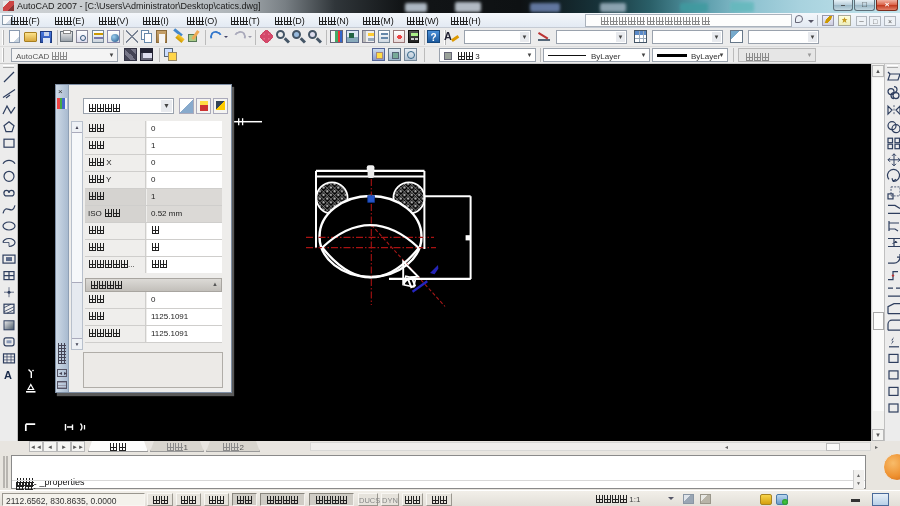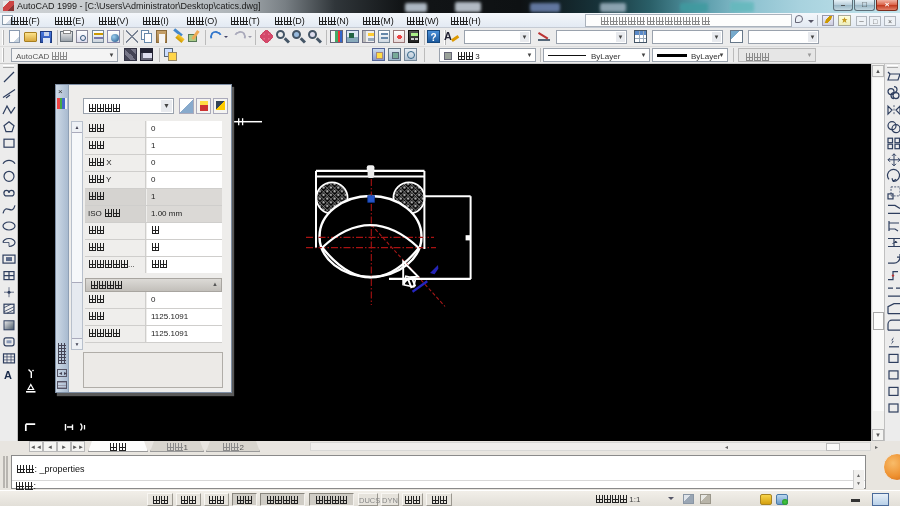--- a/index.html
+++ b/index.html
@@ -64,21 +64,21 @@
 <div id="root">
 
 <div id="title" class="abs">
  <div class="blob" style="left:405px;top:3px;width:22px;height:9px;background:#c8d4e0"></div>
  <div class="blob" style="left:455px;top:2px;width:26px;height:10px;background:#cfd8e2"></div>
  <div class="blob" style="left:530px;top:3px;width:30px;height:9px;background:#6f86b5"></div>
  <div class="blob" style="left:600px;top:3px;width:26px;height:9px;background:#9fb4c2"></div>
  <div class="blob" style="left:680px;top:3px;width:28px;height:9px;background:#3f9ba0"></div>
  <div class="blob" style="left:730px;top:2px;width:24px;height:10px;background:#64b9bd"></div>
  <div id="acadicon" class="abs"></div>
- <div class="txt">AutoCAD 1999 - [C:\Users\Administrator\Desktop\catics.dwg]</div>
+ <div class="txt">AutoCAD 2007 - [C:\Users\Administrator\Desktop\catics.dwg]</div>
  <div class="wbtn" style="left:833px;width:20px">
         <span class="g" style="font-weight:bold">–</span>
       </div>
  <div class="wbtn" style="left:854px;width:21px">
         <span class="g">□</span>
       </div>
  <div class="wbtn" id="wclose" style="left:876px;width:22px">
         <span class="g" style="color:#fff;font-weight:bold">×</span>
       </div>
 </div>
@@ -401,34 +401,35 @@
  <div class="abs" style="left:310px;top:1px;width:561px;height:9px;background:#f0efed;border:1px solid #d8d8d6">
   <span class="abs" style="left:413px;top:1px;width:8px;height:7px;color:#666;font-size:5px;line-height:7px">◄</span>
   <span class="abs" style="left:515px;top:0px;width:14px;height:8px;background:#fbfbfa;border:1px solid #bbb"></span>
   <span class="abs" style="left:563px;top:1px;width:8px;height:7px;color:#666;font-size:5px;line-height:7px">►</span>
  </div>
 </div>
 
 <div id="cmd" class="abs">
  <div class="abs" style="left:3px;top:4px;width:5px;height:32px;border-left:2px solid #b8b5b0;border-right:2px solid #b8b5b0"></div>
  <div id="cmdbox">
-  <div class="abs" style="left:4px;top:8px"><span class="cj"></span><span class="cj"></span>: _properties</div>
+  <div class="abs" style="left:4px;top:21px"><span class="cj"></span><span class="cj"></span>: _properties</div>
   <div class="abs" style="left:0;top:24px;width:853px;border-top:1px solid #d8d8d8"></div>
   <div class="abs" style="left:3px;top:25px"><span class="cj"></span><span class="cj"></span>:</div>
   <div class="abs" style="right:1px;top:14px;width:11px;height:19px;background:#f0efed;border-left:1px solid #ccc">
    <span class="abs" style="left:2px;top:2px;font-size:5px;color:#666">▲</span>
    <span class="abs" style="left:2px;top:10px;font-size:5px;color:#666">▼</span>
   </div>
  </div>
  <div class="abs" style="left:880px;top:0px;width:20px;height:31px;overflow:hidden">
   <div class="abs" style="left:3px;top:1px;width:28px;height:28px;border-radius:50%;background:radial-gradient(circle at 35% 35%,#f8bc6a,#ee9130 55%,#d4701c 85%);border:1.5px solid #ece8e2"></div>
  </div>
 </div>
 
 <div id="status" class="abs">
+ <div class="abs" style="left:2px;top:2px;width:143px;height:13px;background:#f4f2ec;border:1px solid;border-color:#9a978f #f8f6f2 #f8f6f2 #9a978f;font-size:8.5px;color:#333;padding:2px 0 0 3px">2112.6562, 830.8635, 0.0000</div>
  <div class="stb" style="left:147px;width:26px"><span class="cj s"></span><span class="cj s"></span></div>
  <div class="stb" style="left:176px;width:25px"><span class="cj s"></span><span class="cj s"></span></div>
  <div class="stb" style="left:204px;width:25px"><span class="cj s"></span><span class="cj s"></span></div>
  <div class="stb on" style="left:232px;width:25px"><span class="cj s"></span><span class="cj s"></span></div>
  <div class="stb on" style="left:260px;width:45px"><span class="cj s"></span><span class="cj s"></span><span class="cj s"></span><span class="cj s"></span></div>
  <div class="stb on" style="left:309px;width:45px"><span class="cj s"></span><span class="cj s"></span><span class="cj s"></span><span class="cj s"></span></div>
  <div class="stb" style="left:358px;width:20px;color:#888;font-size:7.5px">DUCS</div>
  <div class="stb" style="left:381px;width:18px;color:#888;font-size:7.5px">DYN</div>
  <div class="stb" style="left:402px;width:21px"><span class="cj s"></span><span class="cj s"></span></div>
  <div class="stb" style="left:426px;width:26px"><span class="cj s"></span><span class="cj s"></span></div>
@@ -485,21 +486,21 @@
   <div class="prow" style="top:87px">
           <span class="plab"><span class="cj s"></span><span class="cj s"></span> Y</span>
           <span class="pval">0</span>
         </div>
   <div class="prow" style="top:104px">
           <span class="plab" style="background:#d5d3d0"><span class="cj s"></span><span class="cj s"></span></span>
           <span class="pval gy">1</span>
         </div>
   <div class="prow" style="top:121px">
           <span class="plab" style="background:#d5d3d0">ISO <span class="cj s"></span><span class="cj s"></span></span>
-          <span class="pval gy">1.00 mm</span>
+          <span class="pval gy">0.52 mm</span>
         </div>
   <div class="prow" style="top:138px">
           <span class="plab"><span class="cj s"></span><span class="cj s"></span></span>
           <span class="pval"><span class="cj s"></span></span>
         </div>
   <div class="prow" style="top:155px">
           <span class="plab"><span class="cj s"></span><span class="cj s"></span></span>
           <span class="pval"><span class="cj s"></span></span>
         </div>
   <div class="prow" style="top:172px;border-bottom:none">

